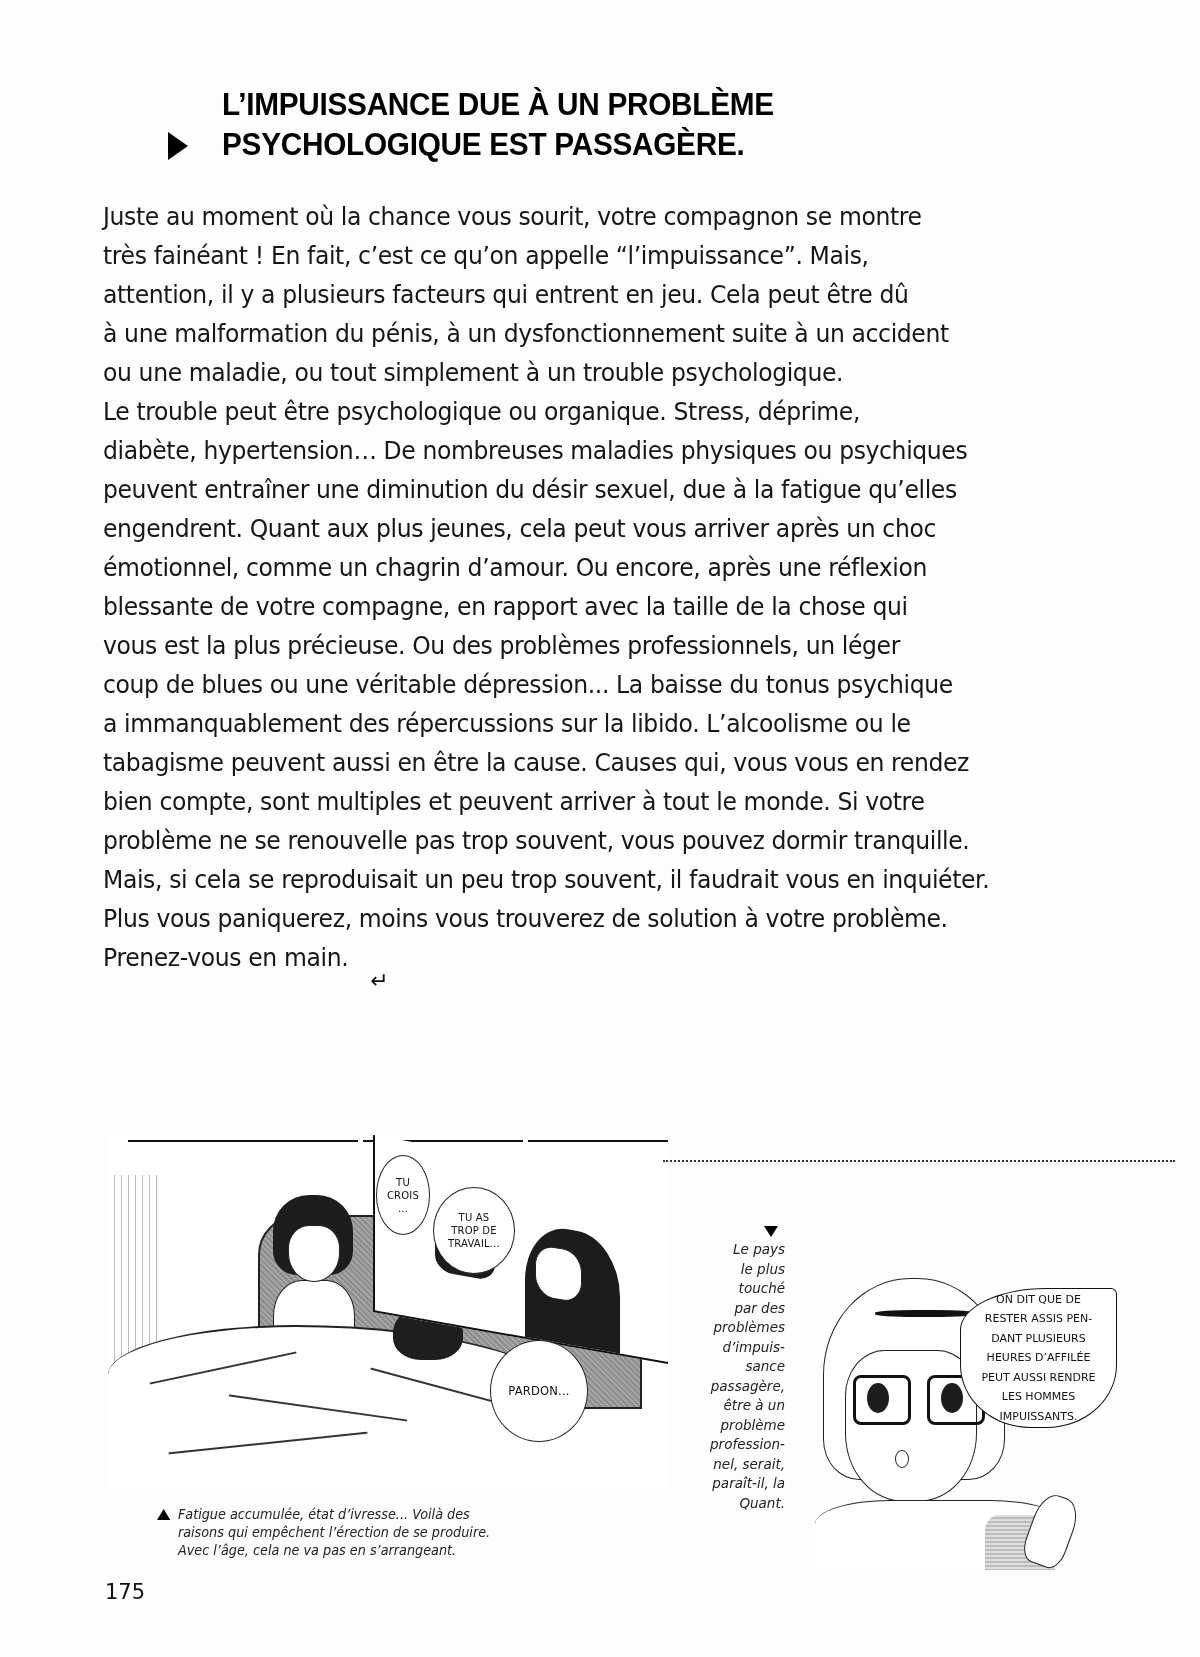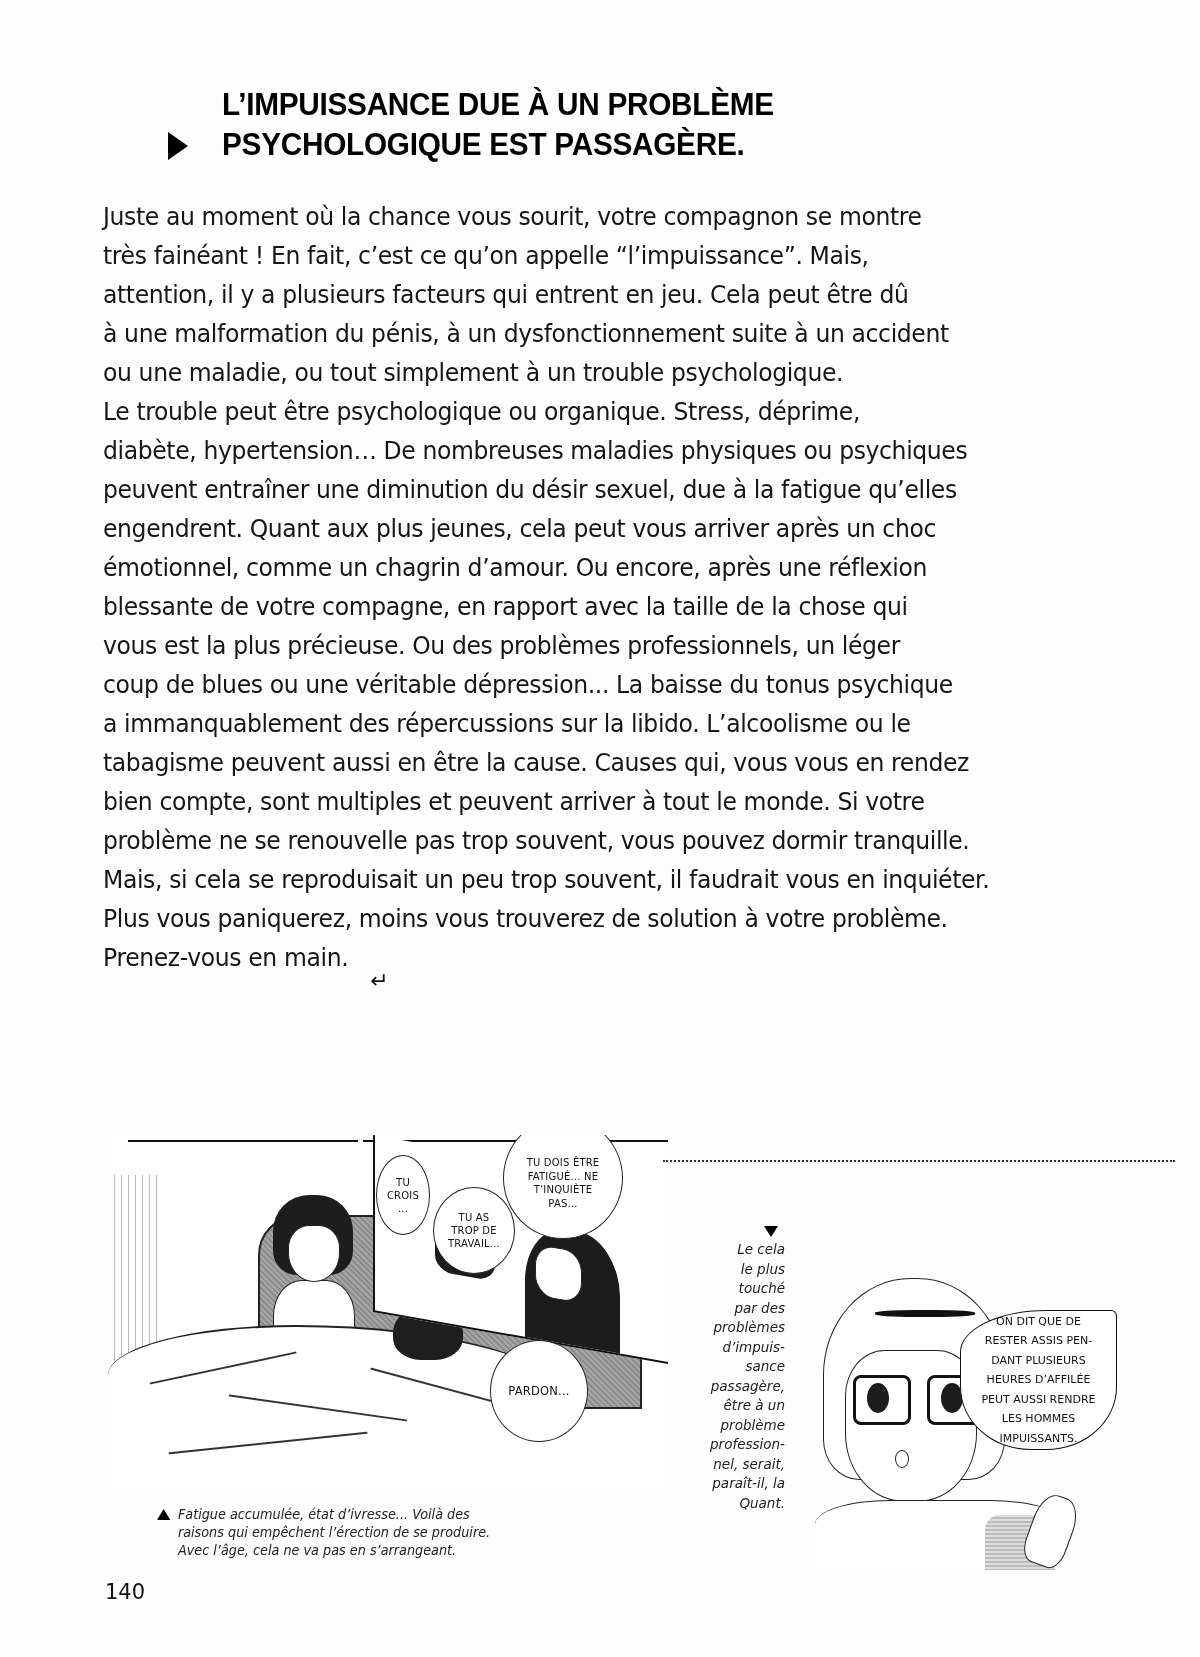--- a/index.html
+++ b/index.html
@@ -54,21 +54,21 @@
     .girl-hair { position: absolute; left: 8px; top: 8px; width: 180px; height: 200px; background: #fff; border: 1.8px solid #222; border-radius: 48% 48% 20% 20%; }
     .girl-headband { position: absolute; left: 60px; top: 40px; width: 100px; height: 7px; background: #111; border-radius: 40%; }
     .girl-face { position: absolute; left: 30px; top: 80px; width: 130px; height: 150px; background: #fff; border: 1.5px solid #222; border-radius: 30% 30% 45% 45%; }
     .glasses-lens { position: absolute; top: 105px; width: 52px; height: 44px; border: 3px solid #111; border-radius: 8px; background: transparent; }
     .girl-eye { position: absolute; top: 113px; width: 22px; height: 30px; background: #1d1d1d; border-radius: 50%; }
     .girl-mouth { position: absolute; left: 80px; top: 180px; width: 12px; height: 16px; border: 1.5px solid #222; border-radius: 50%; }
     .girl-body { position: absolute; left: 0; top: 230px; width: 250px; height: 80px; background: #fff; border-top: 1.5px solid #222; border-radius: 30% 30% 0 0; }
     .girl-vest { position: absolute; left: 170px; top: 245px; width: 70px; height: 80px; background: repeating-linear-gradient(0deg, #bbb 0 2px, #ddd 2px 4px); border-radius: 20% 0 0 0; }
     .girl-hand { position: absolute; left: 215px; top: 225px; width: 40px; height: 70px; background: #fff; border: 1.5px solid #222; border-radius: 40% 40% 30% 30%; transform: rotate(20deg); }
 
-    .speech-box { position: absolute; left: 960px; top: 1288px; width: 155px; height: 138px; background: #fff; border: 1.8px solid #111; border-radius: 55% 6px 45% 45% / 30% 6px 45% 45%; display: flex; align-items: center; justify-content: center; text-align: center; font-family: "DejaVu Sans", sans-serif; font-size: 11px; line-height: 19.5px; color: #111; text-transform: uppercase; margin-top: 22px; }
+    .speech-box { position: absolute; left: 960px; top: 1288px; width: 155px; height: 138px; background: #fff; border: 1.8px solid #111; border-radius: 55% 6px 45% 45% / 30% 6px 45% 45%; display: flex; align-items: center; justify-content: center; text-align: center; font-family: "DejaVu Sans", sans-serif; font-size: 11px; line-height: 19.5px; color: #111; text-transform: uppercase; }
     .speech-box .sb-line { display: block; white-space: nowrap; }
 
     .page-number { position: absolute; left: 105px; top: 1580px; font-family: "DejaVu Sans", sans-serif; font-size: 21px; color: #111; }
   </style>
 </head>
 <body>
 
 <div class="page">
 
   <div class="heading-arrow"></div>
@@ -139,44 +139,36 @@
     </div>
 
     <div class="bubble bubble-oval" style="left:325px;top:8px;width:80px;height:85px;margin-top:44px;">
       <div class="bubble-text" style="font-size:10px;line-height:13px;">
         <div>TU AS</div>
         <div>TROP DE</div>
         <div>TRAVAIL...</div>
       </div>
     </div>
 
-    <div class="bubble bubble-oval" style="left:395px;top:-18px;width:118px;height:120px;">
-      <div class="bubble-text" style="font-size:10px;line-height:13.5px;padding-top:10px;">
-        <div>TU DOIS ÊTRE</div>
-        <div>FATIGUÉ... NE</div>
-        <div>T’INQUIÈTE</div>
-        <div>PAS...</div>
-      </div>
-    </div>
 
     <div class="bubble bubble-oval" style="left:382px;top:205px;width:96px;height:100px;">
       <div class="bubble-text" style="font-size:11.5px;">PARDON...</div>
     </div>
   </div>
 
   <div class="caption-left">
     <span class="cap-line"><span class="up-triangle"></span><span>Fatigue accumulée, état d’ivresse... Voilà des</span></span>
     <span class="cap-line indent">raisons qui empêchent l’érection de se produire.</span>
     <span class="cap-line indent">Avec l’âge, cela ne va pas en s’arrangeant.</span>
   </div>
 
   <div class="dotted-rule"></div>
   <div class="down-triangle"></div>
   <div class="caption-right">
-    <span class="cap-line">Le cela</span>
+    <span class="cap-line">Le pays</span>
     <span class="cap-line">le plus</span>
     <span class="cap-line">touché</span>
     <span class="cap-line">par des</span>
     <span class="cap-line">problèmes</span>
     <span class="cap-line">d’impuis-</span>
     <span class="cap-line">sance</span>
     <span class="cap-line">passagère,</span>
     <span class="cap-line">être à un</span>
     <span class="cap-line">problème</span>
     <span class="cap-line">profession-</span>
@@ -204,14 +196,14 @@
       <span class="sb-line">ON DIT QUE DE</span>
       <span class="sb-line">RESTER ASSIS PEN-</span>
       <span class="sb-line">DANT PLUSIEURS</span>
       <span class="sb-line">HEURES D’AFFILÉE</span>
       <span class="sb-line">PEUT AUSSI RENDRE</span>
       <span class="sb-line">LES HOMMES</span>
       <span class="sb-line">IMPUISSANTS.</span>
     </div>
   </div>
 
-  <div class="page-number">140</div>
+  <div class="page-number">175</div>
 </div>
 
 </body></html>

